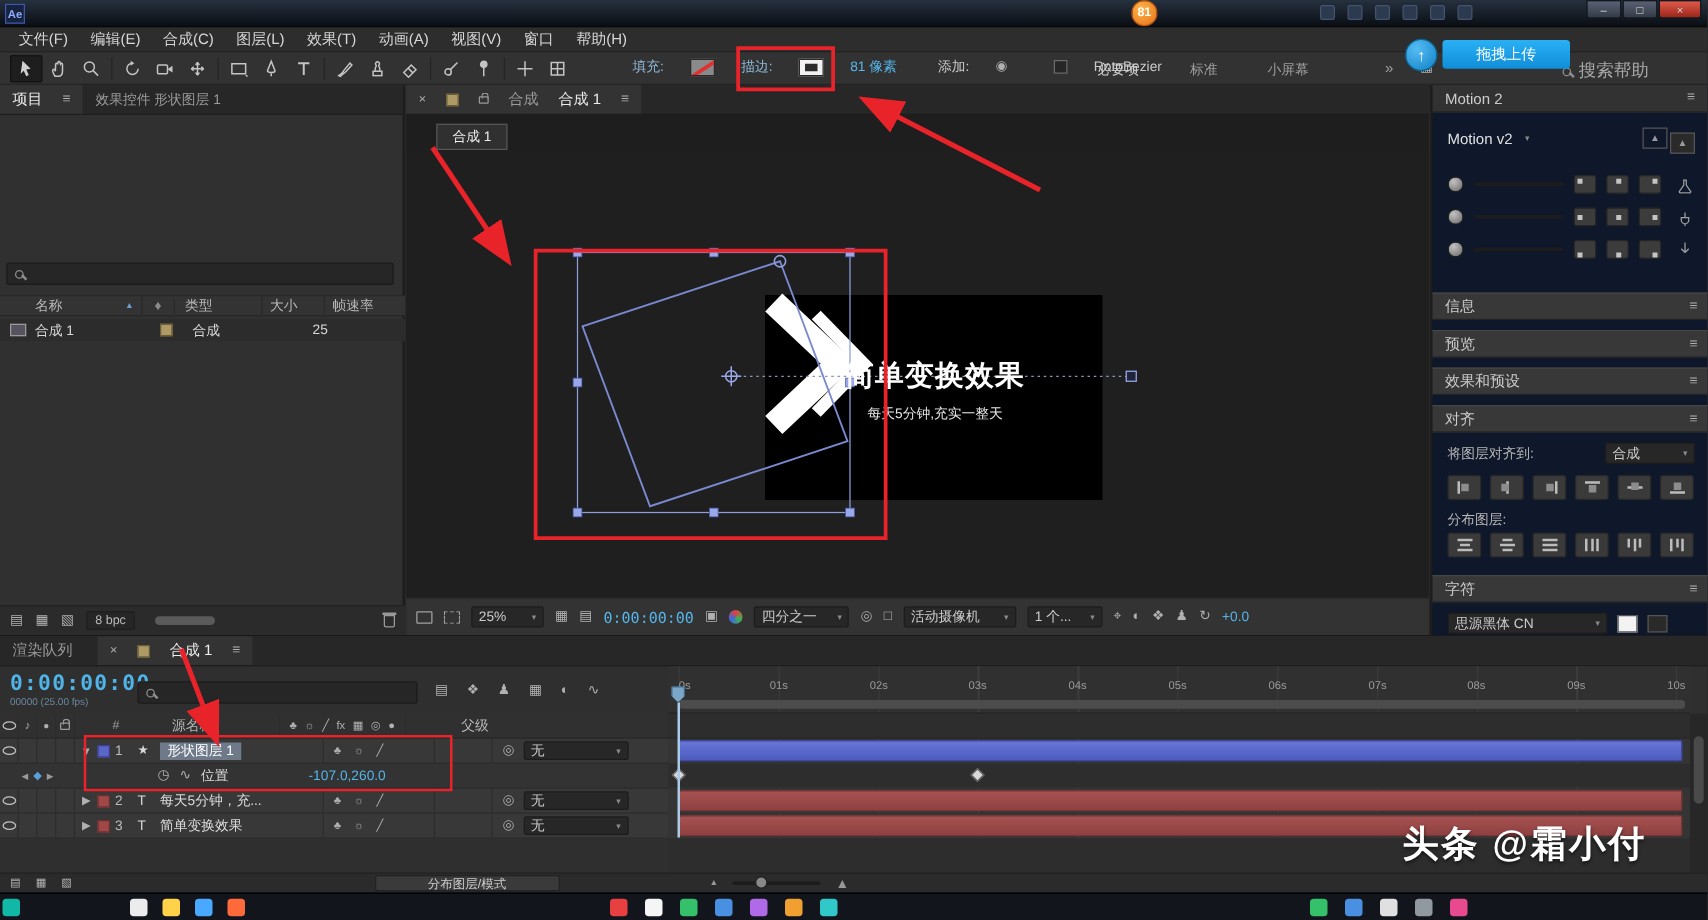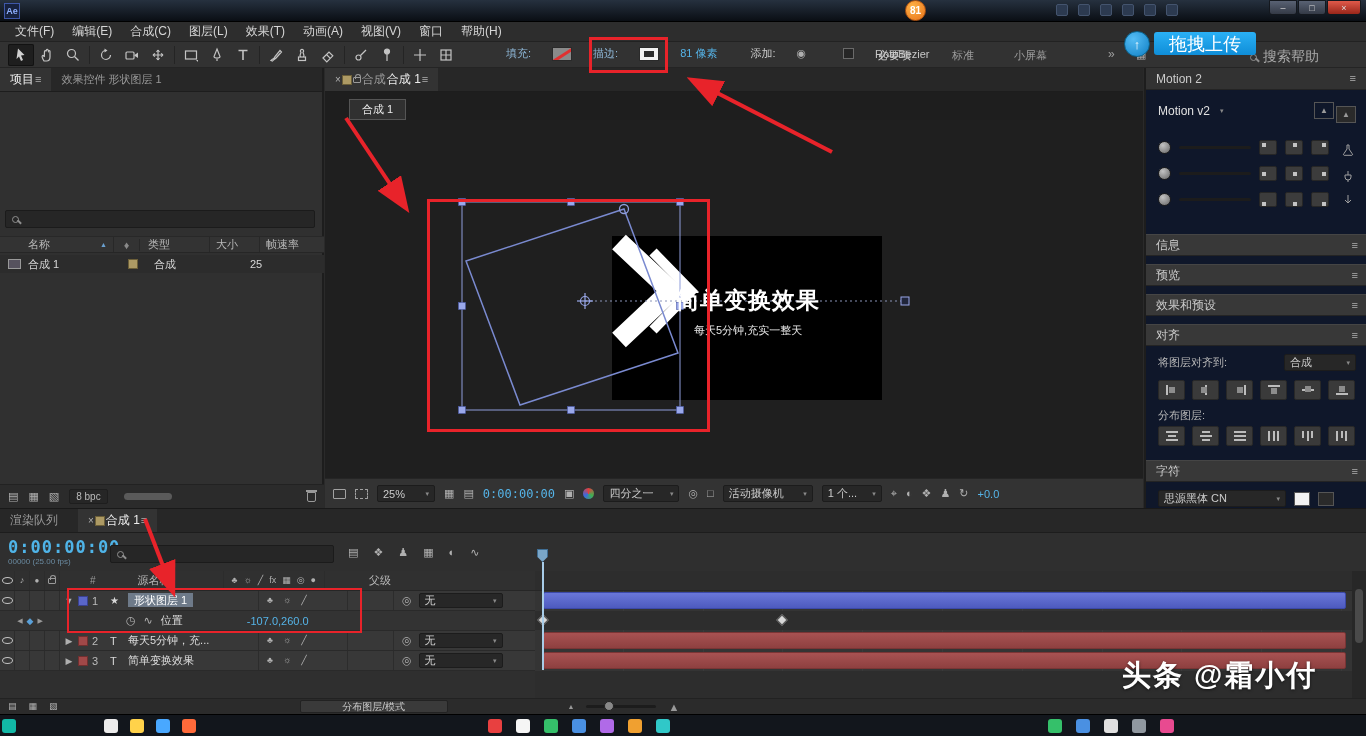--- a/index.html
+++ b/index.html
@@ -28,21 +28,21 @@
 .tlabel{font-size:11px;color:#8fb8d8}
 .fillsw{width:20px;height:14px;background:#8a8a8a;border:1px solid #2a2a2a;position:relative;display:inline-block;overflow:hidden}
 .fillsw::after{content:"";position:absolute;left:-4px;top:5px;width:30px;height:3px;background:#e03030;transform:rotate(-33deg)}
 .strokesw{width:20px;height:14px;background:#f2f2f2;border:1px solid #2a2a2a;position:relative;display:inline-block}
 .strokesw::after{content:"";position:absolute;left:4px;top:3px;right:4px;bottom:3px;background:#2c2c2c}
 .cb{width:11px;height:11px;background:#262626;border:1px solid #6a6a6a;display:inline-block}
 .mag{display:inline-block;width:7px;height:7px;border:1.5px solid #8f8f8f;border-radius:50%;position:relative}
 .mag::after{content:"";position:absolute;width:5px;height:1.5px;background:#8f8f8f;transform:rotate(45deg);right:-4px;bottom:-1px}
 
 .tabbar{height:24px;background:#272727;display:flex;align-items:stretch;border-bottom:1px solid #1d1d1d}
-.tab{display:flex;align-items:center;gap:1px;padding:0 10px;font-size:12px;color:#9a9a9a}
+.tab{display:flex;align-items:center;gap:16px;padding:0 10px;font-size:12px;color:#9a9a9a}
 .tab.active{background:#333;color:#ececec}
 .chip{width:10px;height:10px;background:#ad9a64;border:1px solid #6b5e38;display:inline-block}
 .searchbox{background:#262626;border:1px solid #1b1b1b;border-radius:2px;height:18px;display:flex;align-items:center;padding:0 6px;gap:5px}
 .rpbar{height:22px;background:#383838;border-top:1px solid #454545;border-bottom:1px solid #242424;display:flex;align-items:center;justify-content:space-between;padding:0 10px;font-size:12px;color:#ccc}
 .eye{display:inline-block;width:11px;height:7px;border:1px solid #c2c2c2;border-radius:50%}
 .lockico{width:8px;height:6px;border:1px solid #9a9a9a;border-radius:1px;position:relative;display:inline-block}
 .lockico::before{content:"";position:absolute;left:1px;top:-4px;width:4px;height:4px;border:1px solid #9a9a9a;border-bottom:none;border-radius:3px 3px 0 0}
 .trash{width:9px;height:10px;border:1px solid #9a9a9a;border-radius:0 0 2px 2px;position:relative;display:inline-block}
 .trash::before{content:"";position:absolute;top:-3px;left:-2px;right:-2px;height:2px;background:#9a9a9a}
 .monico{width:13px;height:10px;border:1px solid #a2a2a2;border-radius:1px;display:inline-block}
@@ -227,21 +227,21 @@
   <span class="abs" style="left:1014px;top:6px;font-size:11px;color:#9e9e9e">小屏幕</span>
   <span class="abs" style="left:1108px;top:5px;font-size:12px;color:#9e9e9e">»</span>
   <span class="abs ico" style="left:1136px;top:7px">▦</span>
   <div class="abs flex" style="left:1250px;top:6px;gap:6px">
     <span class="mag"></span>
     <span style="font-size:14px;color:#a8a8a8">搜索帮助</span>
   </div>
 </div>
 
 <div class="abs flex" style="left:1124px;top:31px;width:26px;height:26px;border-radius:50%;background:radial-gradient(circle at 35% 30%,#55bdf5,#0f7fc4);border:1px solid #0a648f;justify-content:center;color:#fff;font-size:13px;font-weight:bold;z-index:97">↑</div>
-<div class="abs flex" style="left:1154px;top:32px;width:102px;height:23px;background:linear-gradient(#2ab0f5,#0f8ed8);border-radius:3px;justify-content:center;font-size:18px;color:#fff;z-index:97">拖拽上传</div>
+<div class="abs flex" style="left:1154px;top:32px;width:102px;height:23px;background:linear-gradient(#2ab0f5,#0f8ed8);border-radius:3px;justify-content:center;font-size:12px;color:#fff;z-index:97">拖拽上传</div>
 
 <div class="abs" id="project-panel" style="left:0;top:68px;width:324px;height:440px;background:#303030;border-right:2px solid #1d1d1d">
   <div class="tabbar">
     <div class="tab active">
       <span>项目</span>
       <span class="ico">≡</span>
     </div>
     <div class="tab">
       <span style="font-size:11px">效果控件 形状图层 1</span>
     </div>
@@ -555,20 +555,34 @@
   </div>
   <div class="abs flex" style="left:348px;top:38px;gap:15px">
     <span class="ico">▤</span>
     <span class="ico">❖</span>
     <span class="ico">♟</span>
     <span class="ico">▦</span>
     <span class="ico">◐</span>
     <span class="ico">∿</span>
   </div>
 
+  <div class="abs" style="left:535px;top:24px;width:817px;height:38px;background:#303030;border-bottom:1px solid #222;background-image:repeating-linear-gradient(90deg,#3c3c3c 0 1px,transparent 1px 79.8px);background-position:8px 0">
+    <span class="abs" style="left:8px;top:10px;font-size:9px;color:#9a9a9a">0s</span>
+    <span class="abs" style="left:88px;top:10px;font-size:9px;color:#9a9a9a;transform:translateX(-50%)">01s</span>
+    <span class="abs" style="left:168px;top:10px;font-size:9px;color:#9a9a9a;transform:translateX(-50%)">02s</span>
+    <span class="abs" style="left:247px;top:10px;font-size:9px;color:#9a9a9a;transform:translateX(-50%)">03s</span>
+    <span class="abs" style="left:327px;top:10px;font-size:9px;color:#9a9a9a;transform:translateX(-50%)">04s</span>
+    <span class="abs" style="left:407px;top:10px;font-size:9px;color:#9a9a9a;transform:translateX(-50%)">05s</span>
+    <span class="abs" style="left:487px;top:10px;font-size:9px;color:#9a9a9a;transform:translateX(-50%)">06s</span>
+    <span class="abs" style="left:567px;top:10px;font-size:9px;color:#9a9a9a;transform:translateX(-50%)">07s</span>
+    <span class="abs" style="left:646px;top:10px;font-size:9px;color:#9a9a9a;transform:translateX(-50%)">08s</span>
+    <span class="abs" style="left:726px;top:10px;font-size:9px;color:#9a9a9a;transform:translateX(-50%)">09s</span>
+    <span class="abs" style="left:806px;top:10px;font-size:9px;color:#9a9a9a;transform:translateX(-50%)">10s</span>
+    <div class="abs" style="left:8px;right:4px;bottom:3px;height:7px;background:#4c4c4c;border-radius:3px"></div>
+  </div>
 
   <div class="abs flex" style="left:0;top:62px;width:535px;height:20px;background:#303030;border-bottom:1px solid #262626;font-size:10px;color:#9a9a9a">
     <div class="cA">
         <span class="eye"></span>
       </div>
     <div class="cA">
         <span class="ico" style="font-size:9px">♪</span>
       </div>
     <div class="cA">
         <span class="ico" style="font-size:8px">●</span>

